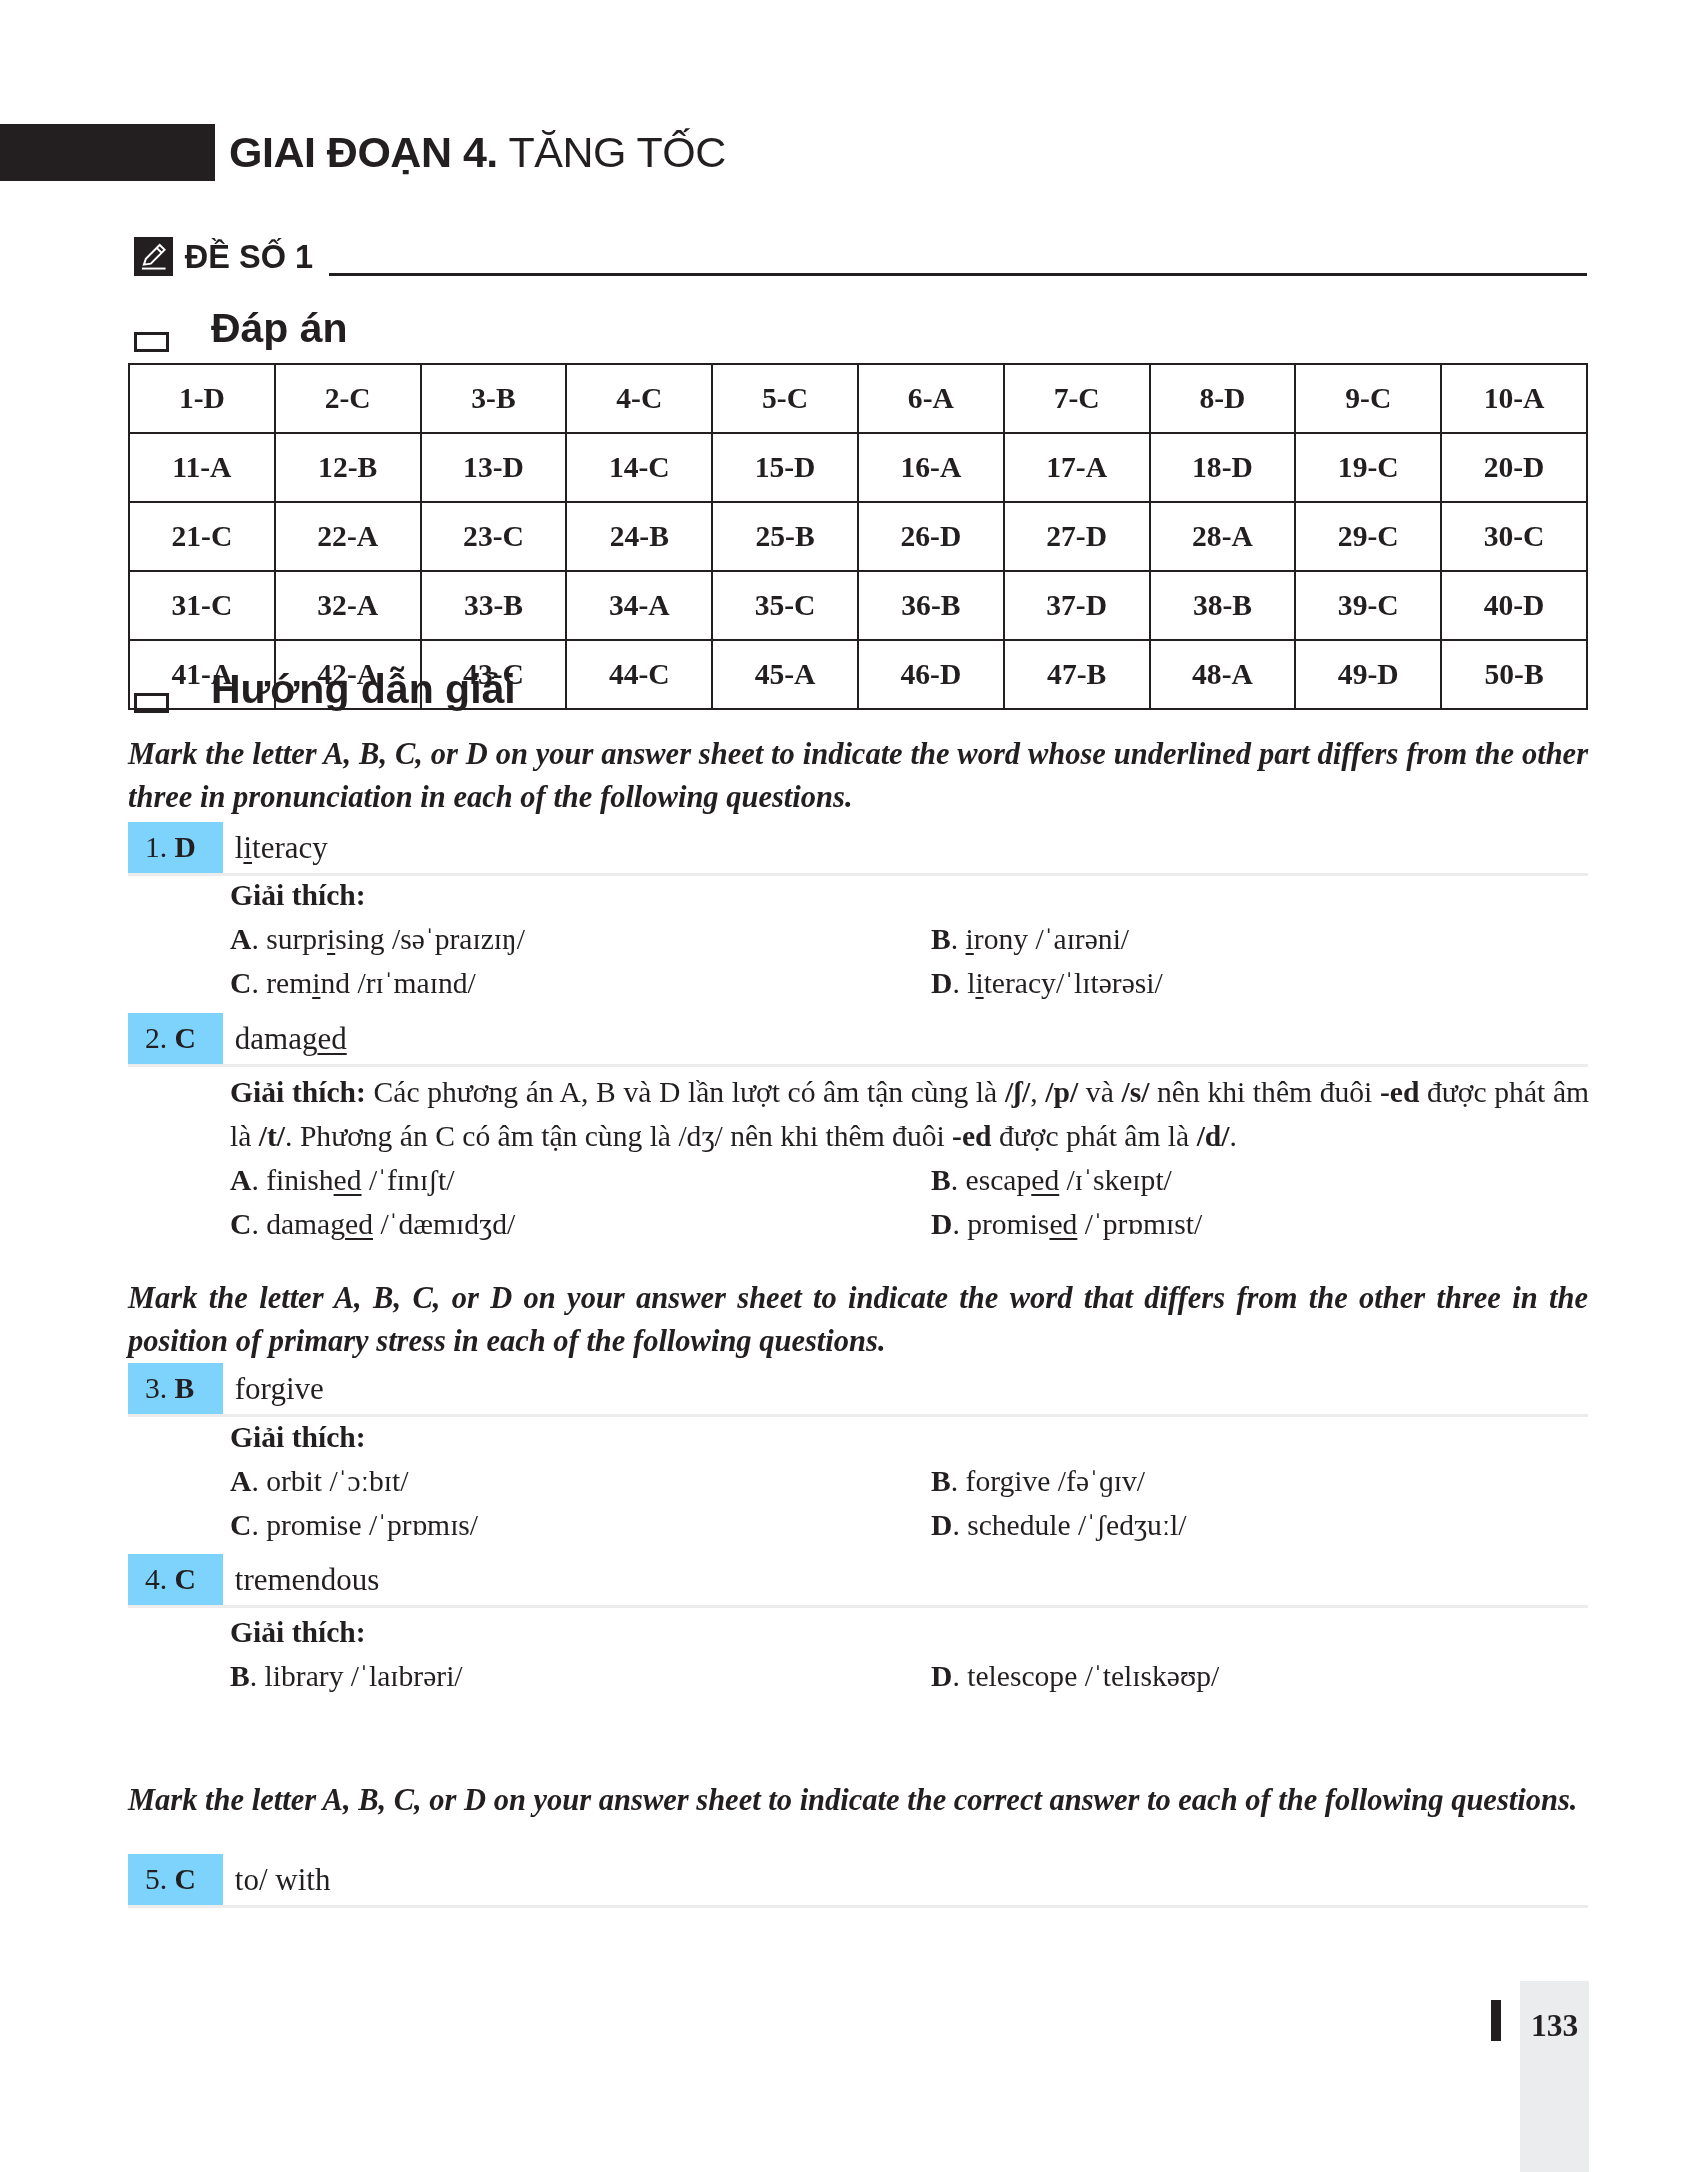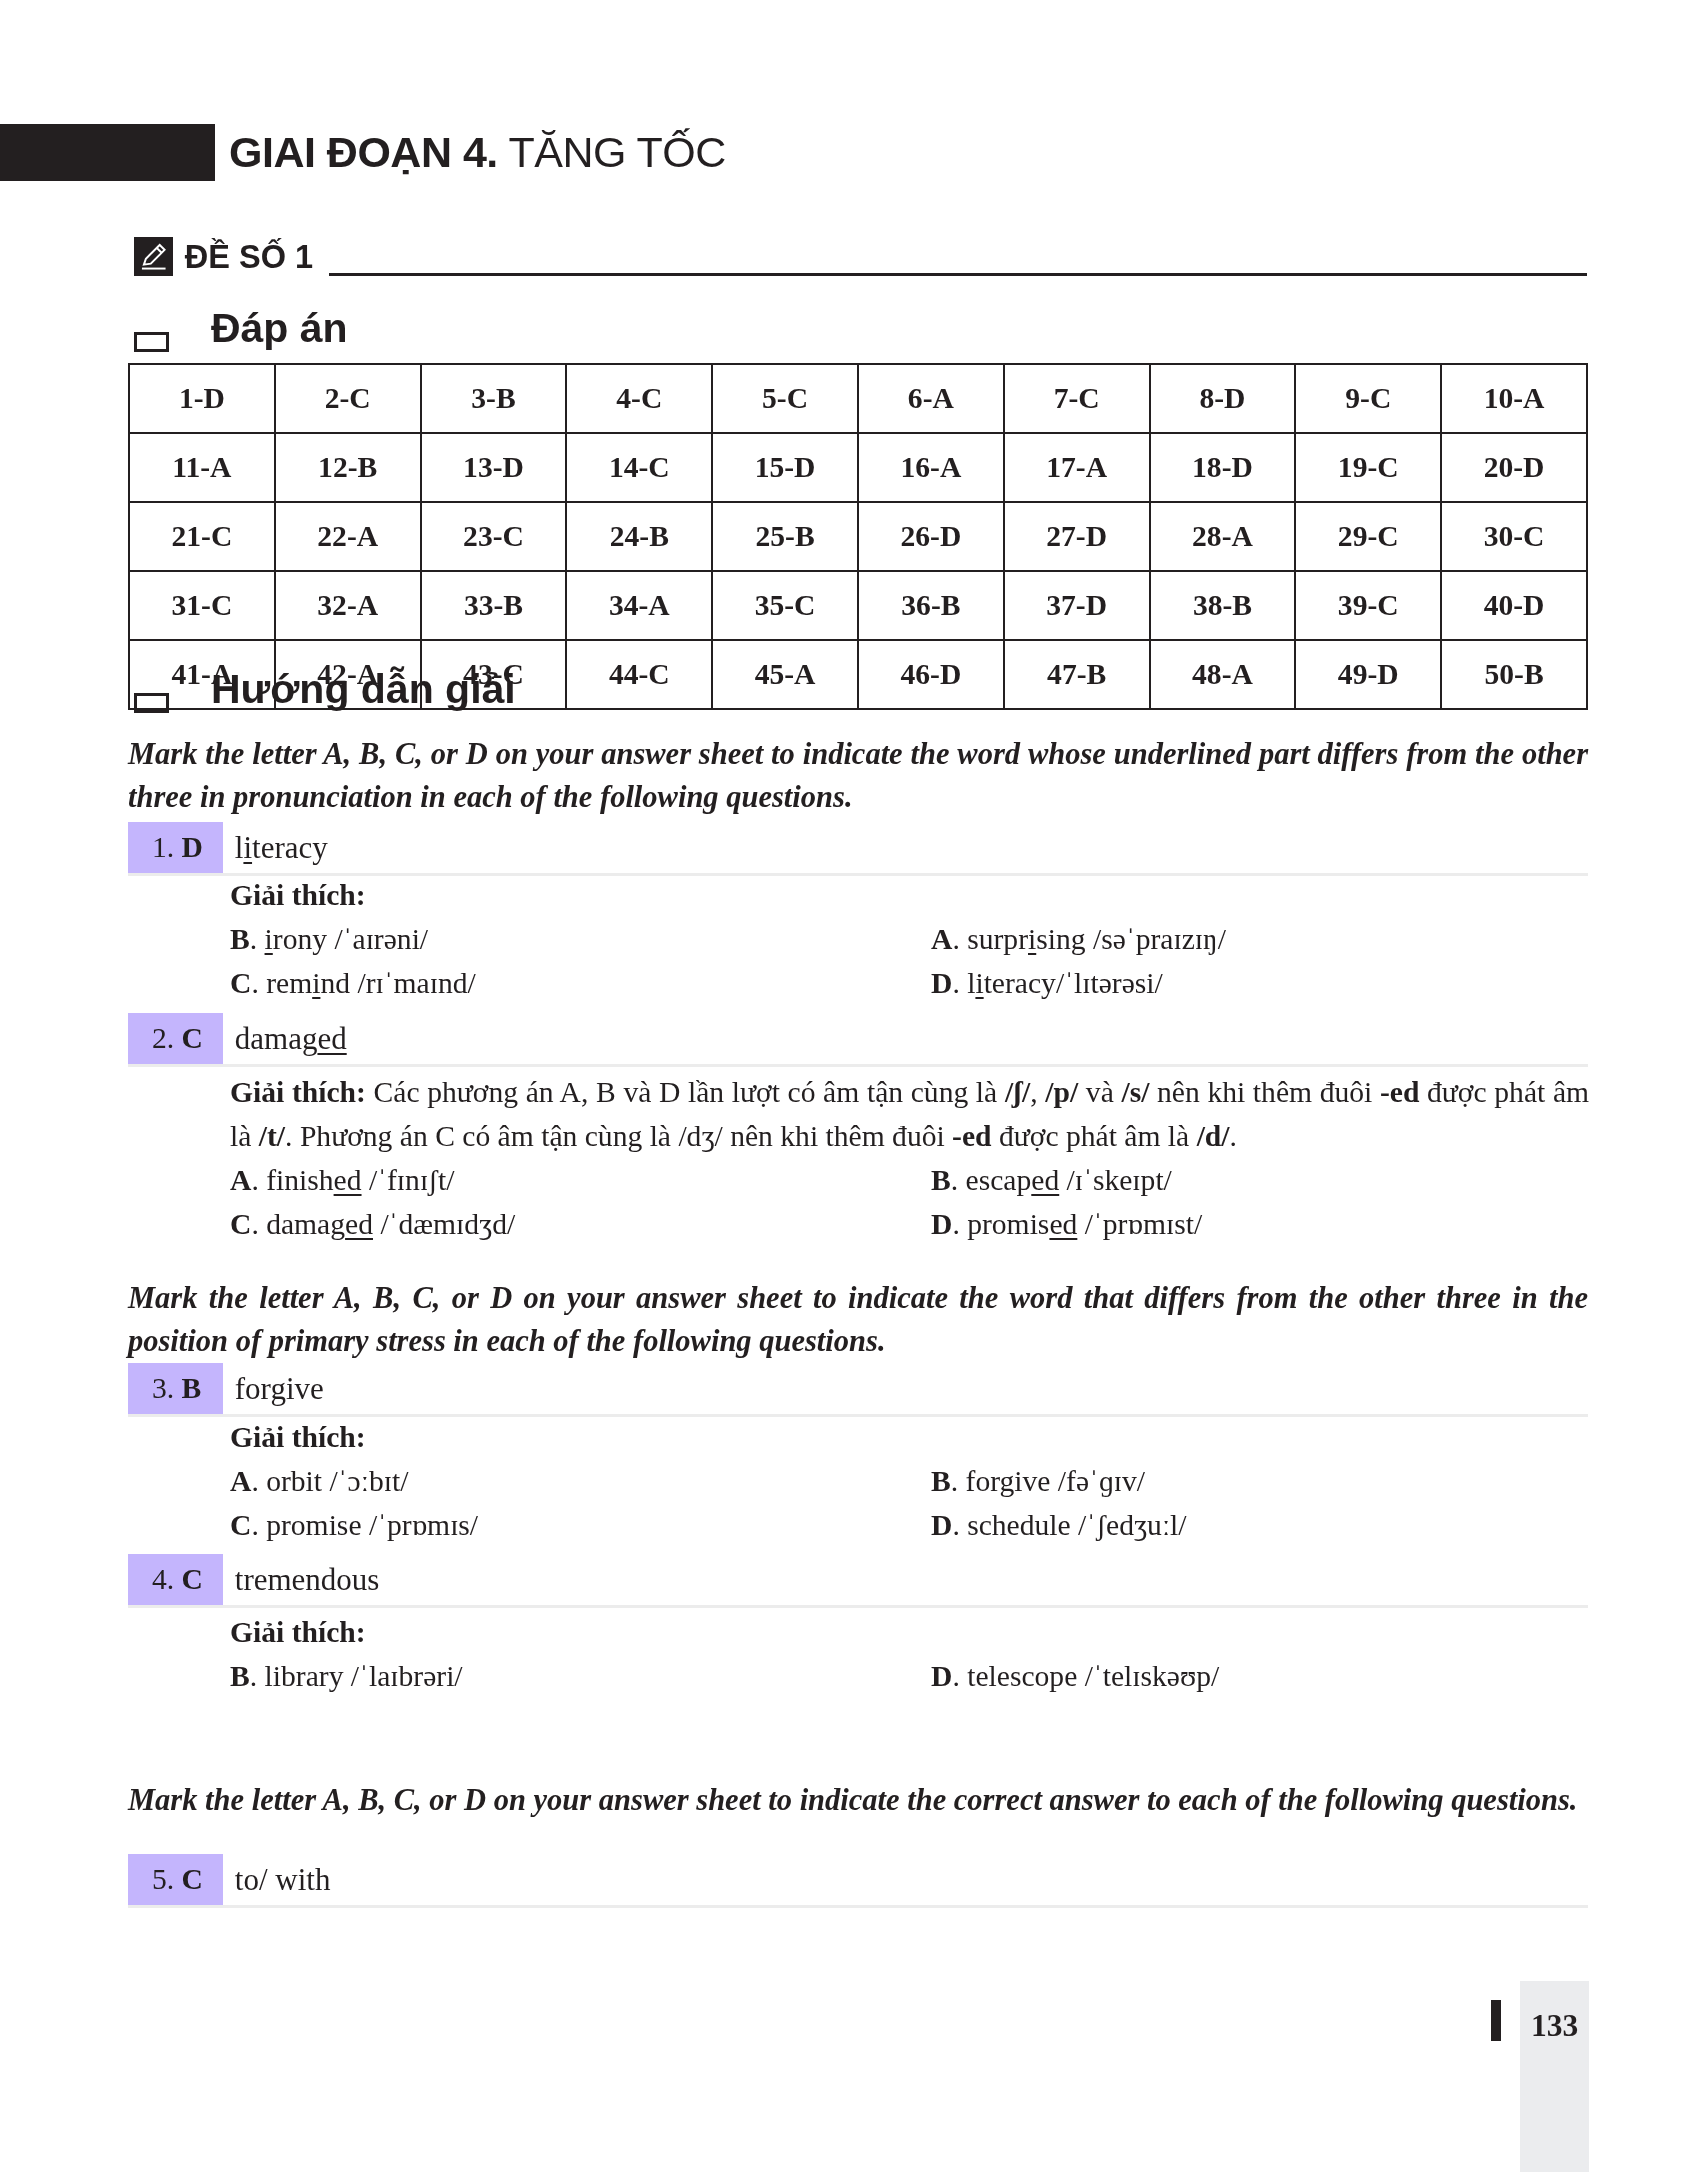--- a/index.html
+++ b/index.html
@@ -21,21 +21,21 @@
 
     table.answers { position: absolute; left: 128px; top: 363px; width: 1460px; border-collapse: collapse; }
     table.answers td { border: 2.5px solid #231f20; height: 51px; text-align: center; font-family: "Liberation Serif", serif; font-weight: bold; font-size: 29.6px; width: 10%; padding: 8px; }
 
     .instr { position: absolute; left: 128px; width: 1460px; font-style: italic; font-weight: bold; font-size: 30.5px; line-height: 43px; text-align: justify; }
     .instr-1 { top: 733px; }
     .instr-2 { top: 1277px; }
     .instr-3 { top: 1779px; }
 
     .q-row { position: absolute; left: 128px; width: 1460px; height: 51px; display: flex; border-bottom: 3px solid #ececec; }
-    .q-num { width: 95px; background: #c4b5fd; font-size: 29.6px; line-height: 51px; padding-left: 24px; box-sizing: border-box; }
+    .q-num { width: 95px; background: #7dd3fc; font-size: 29.6px; line-height: 51px; padding-left: 17px; box-sizing: border-box; }
     .q-num b { font-weight: bold; }
     .q-word { padding-left: 11.8px; font-size: 31px; line-height: 51px; }
     .u { text-decoration: underline; text-decoration-thickness: 2px; text-underline-offset: 3.9px; }
 
     .expl { position: absolute; left: 230px; width: 1359px; font-size: 29.6px; line-height: 44px; }
     .expl .label { font-weight: bold; }
     .opts { display: grid; grid-template-columns: 701px 1fr; }
     .opts b { font-weight: bold; }
     .expl p { margin: 0; }
 
@@ -141,22 +141,22 @@
 
 <div class="instr instr-1">Mark the letter A, B, C, or D on your answer sheet to indicate the word whose underlined part differs from the other three in pronunciation in each of the following questions.</div>
 
 <div class="q-row" style="top:822px;">
   <div class="q-num"><span>1.</span> <b>D</b></div>
   <div class="q-word"><span>l</span><span class="u">i</span><span>teracy</span></div>
 </div>
 <div class="expl" style="top:873px;">
   <p class="label">Giải thích:</p>
   <div class="opts">
+    <div><b>A</b><span>. surpr</span><span class="u">i</span><span>sing /səˈpraɪzɪŋ/</span></div>
     <div><b>B</b><span>. </span><span class="u">i</span><span>rony /ˈaɪrəni/</span></div>
-    <div><b>A</b><span>. surpr</span><span class="u">i</span><span>sing /səˈpraɪzɪŋ/</span></div>
     <div><b>C</b><span>. rem</span><span class="u">i</span><span>nd /rɪˈmaɪnd/</span></div>
     <div><b>D</b><span>. l</span><span class="u">i</span><span>teracy/ˈlɪtərəsi/</span></div>
   </div>
 </div>
 
 <div class="q-row" style="top:1013px;">
   <div class="q-num"><span>2.</span> <b>C</b></div>
   <div class="q-word"><span>damag</span><span class="u">ed</span><span></span></div>
 </div>
 <div class="expl" style="top:1070px;">

